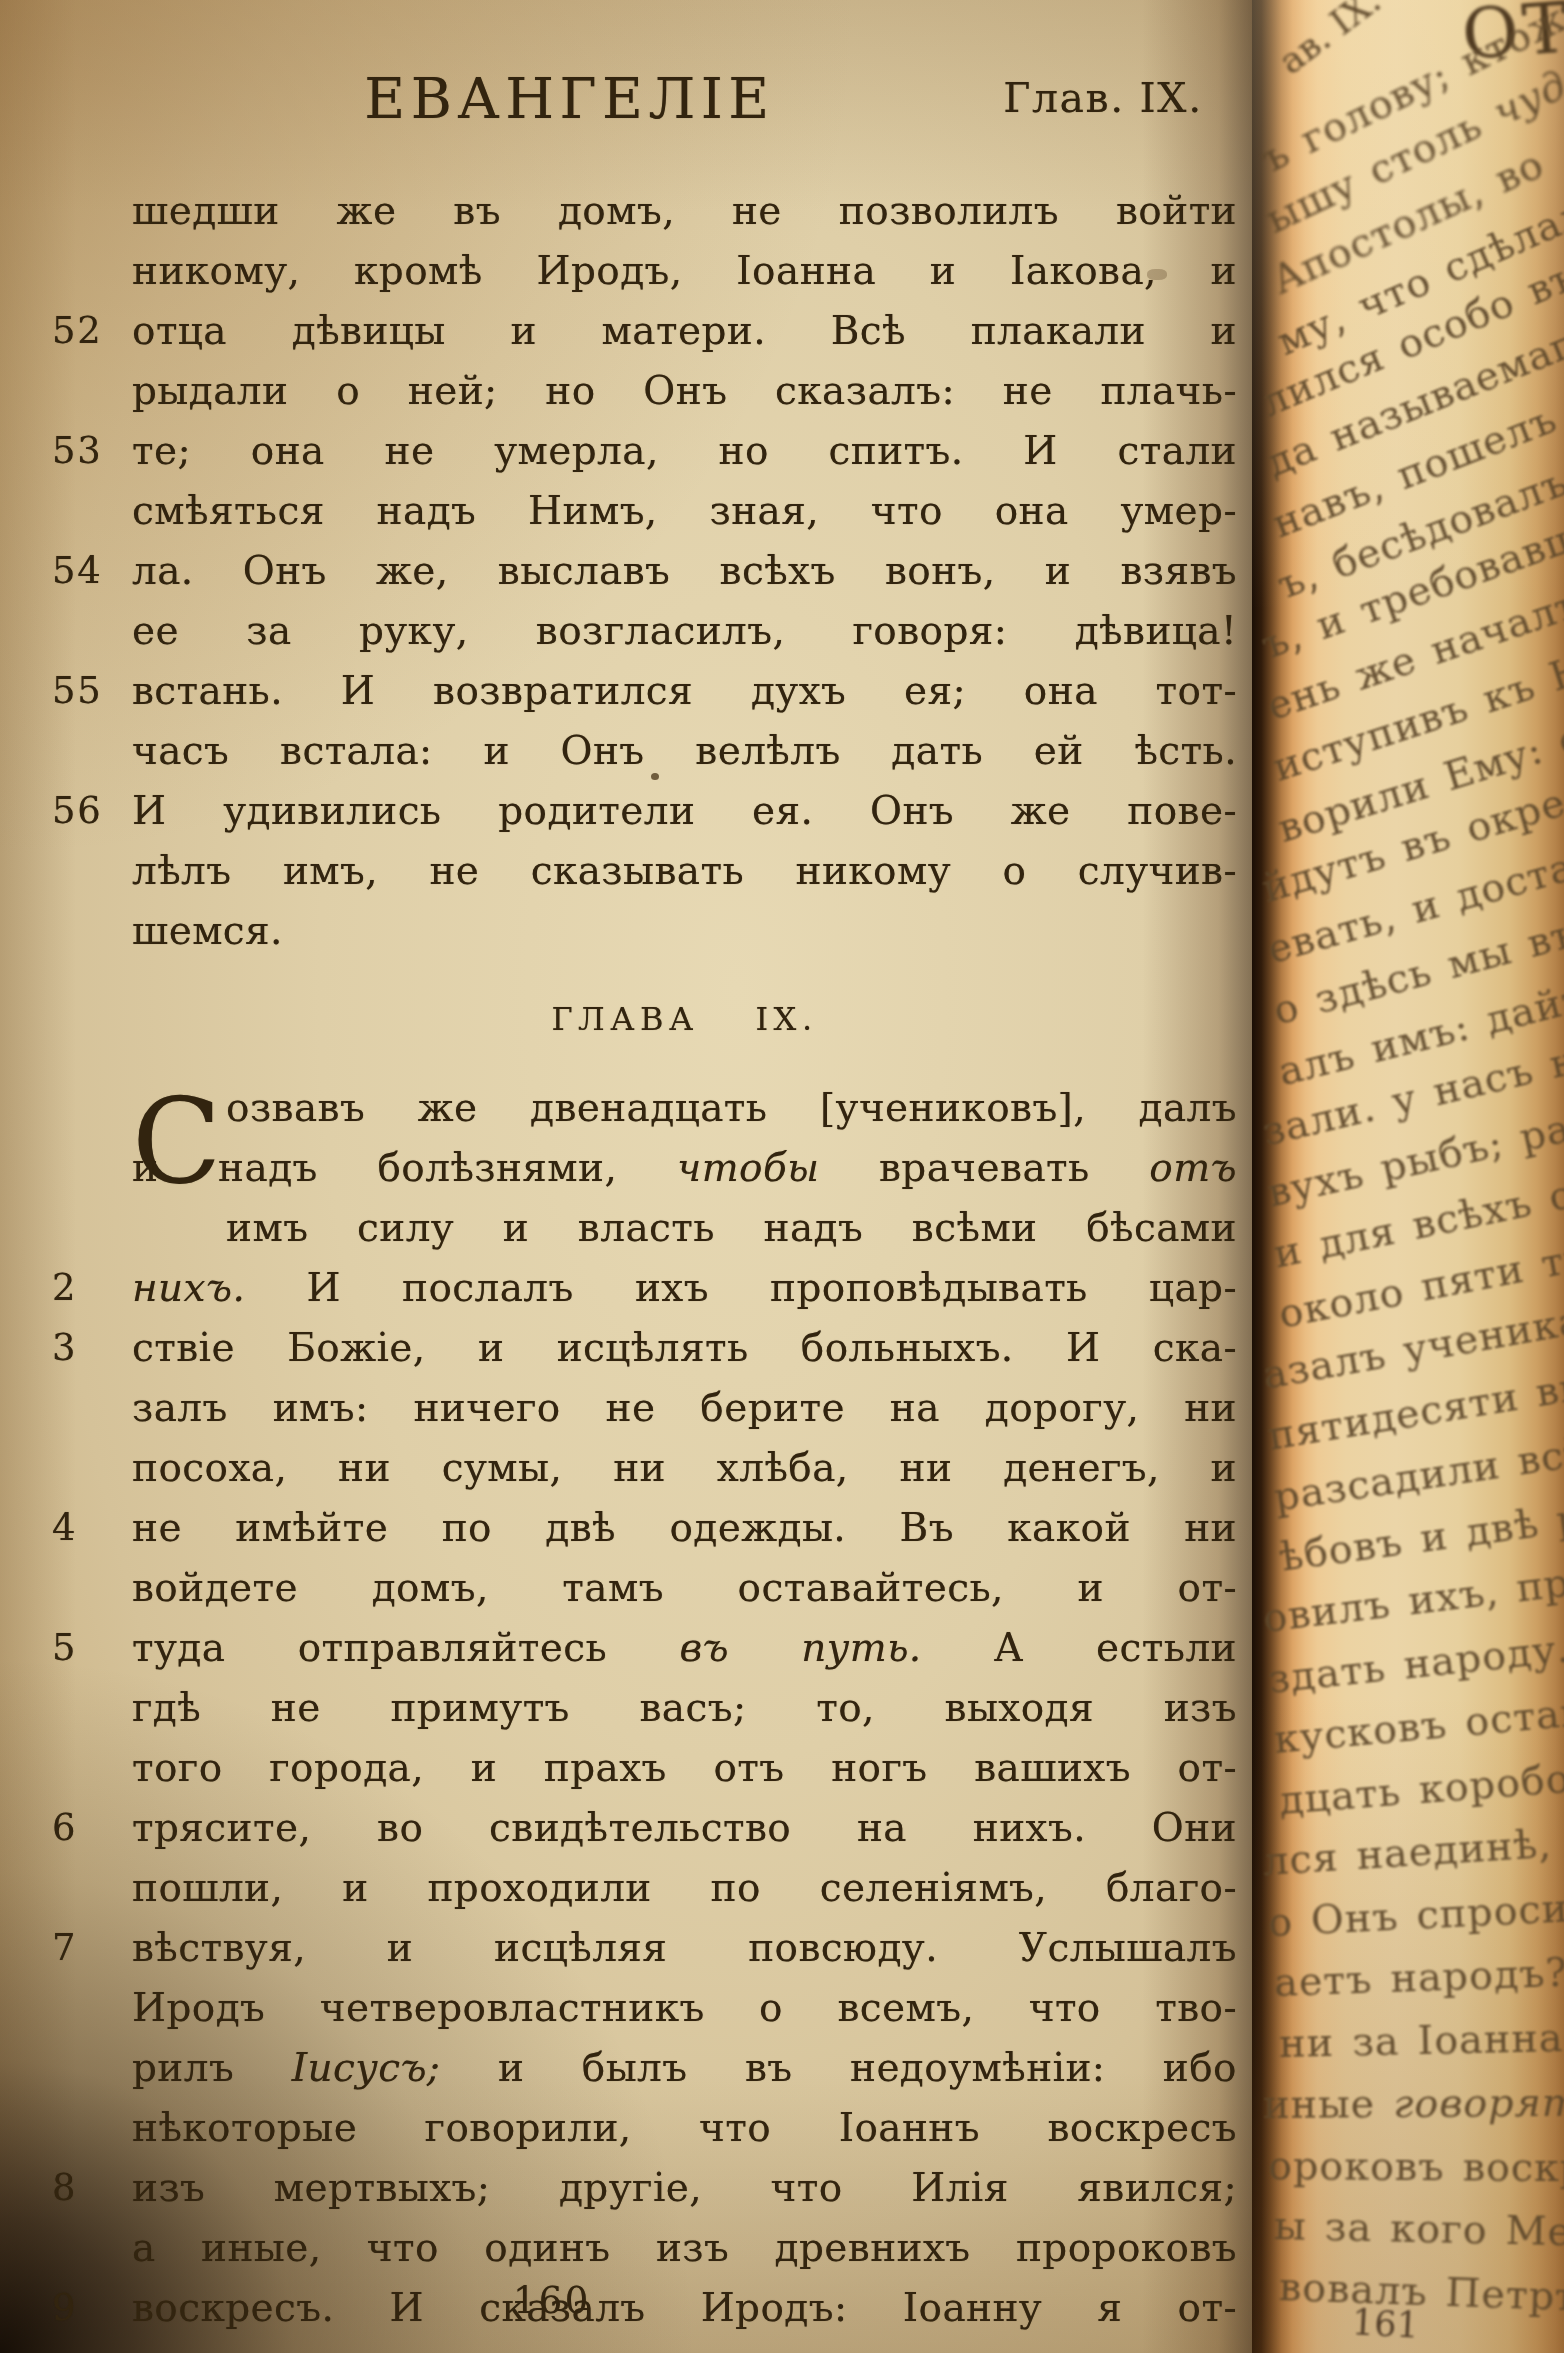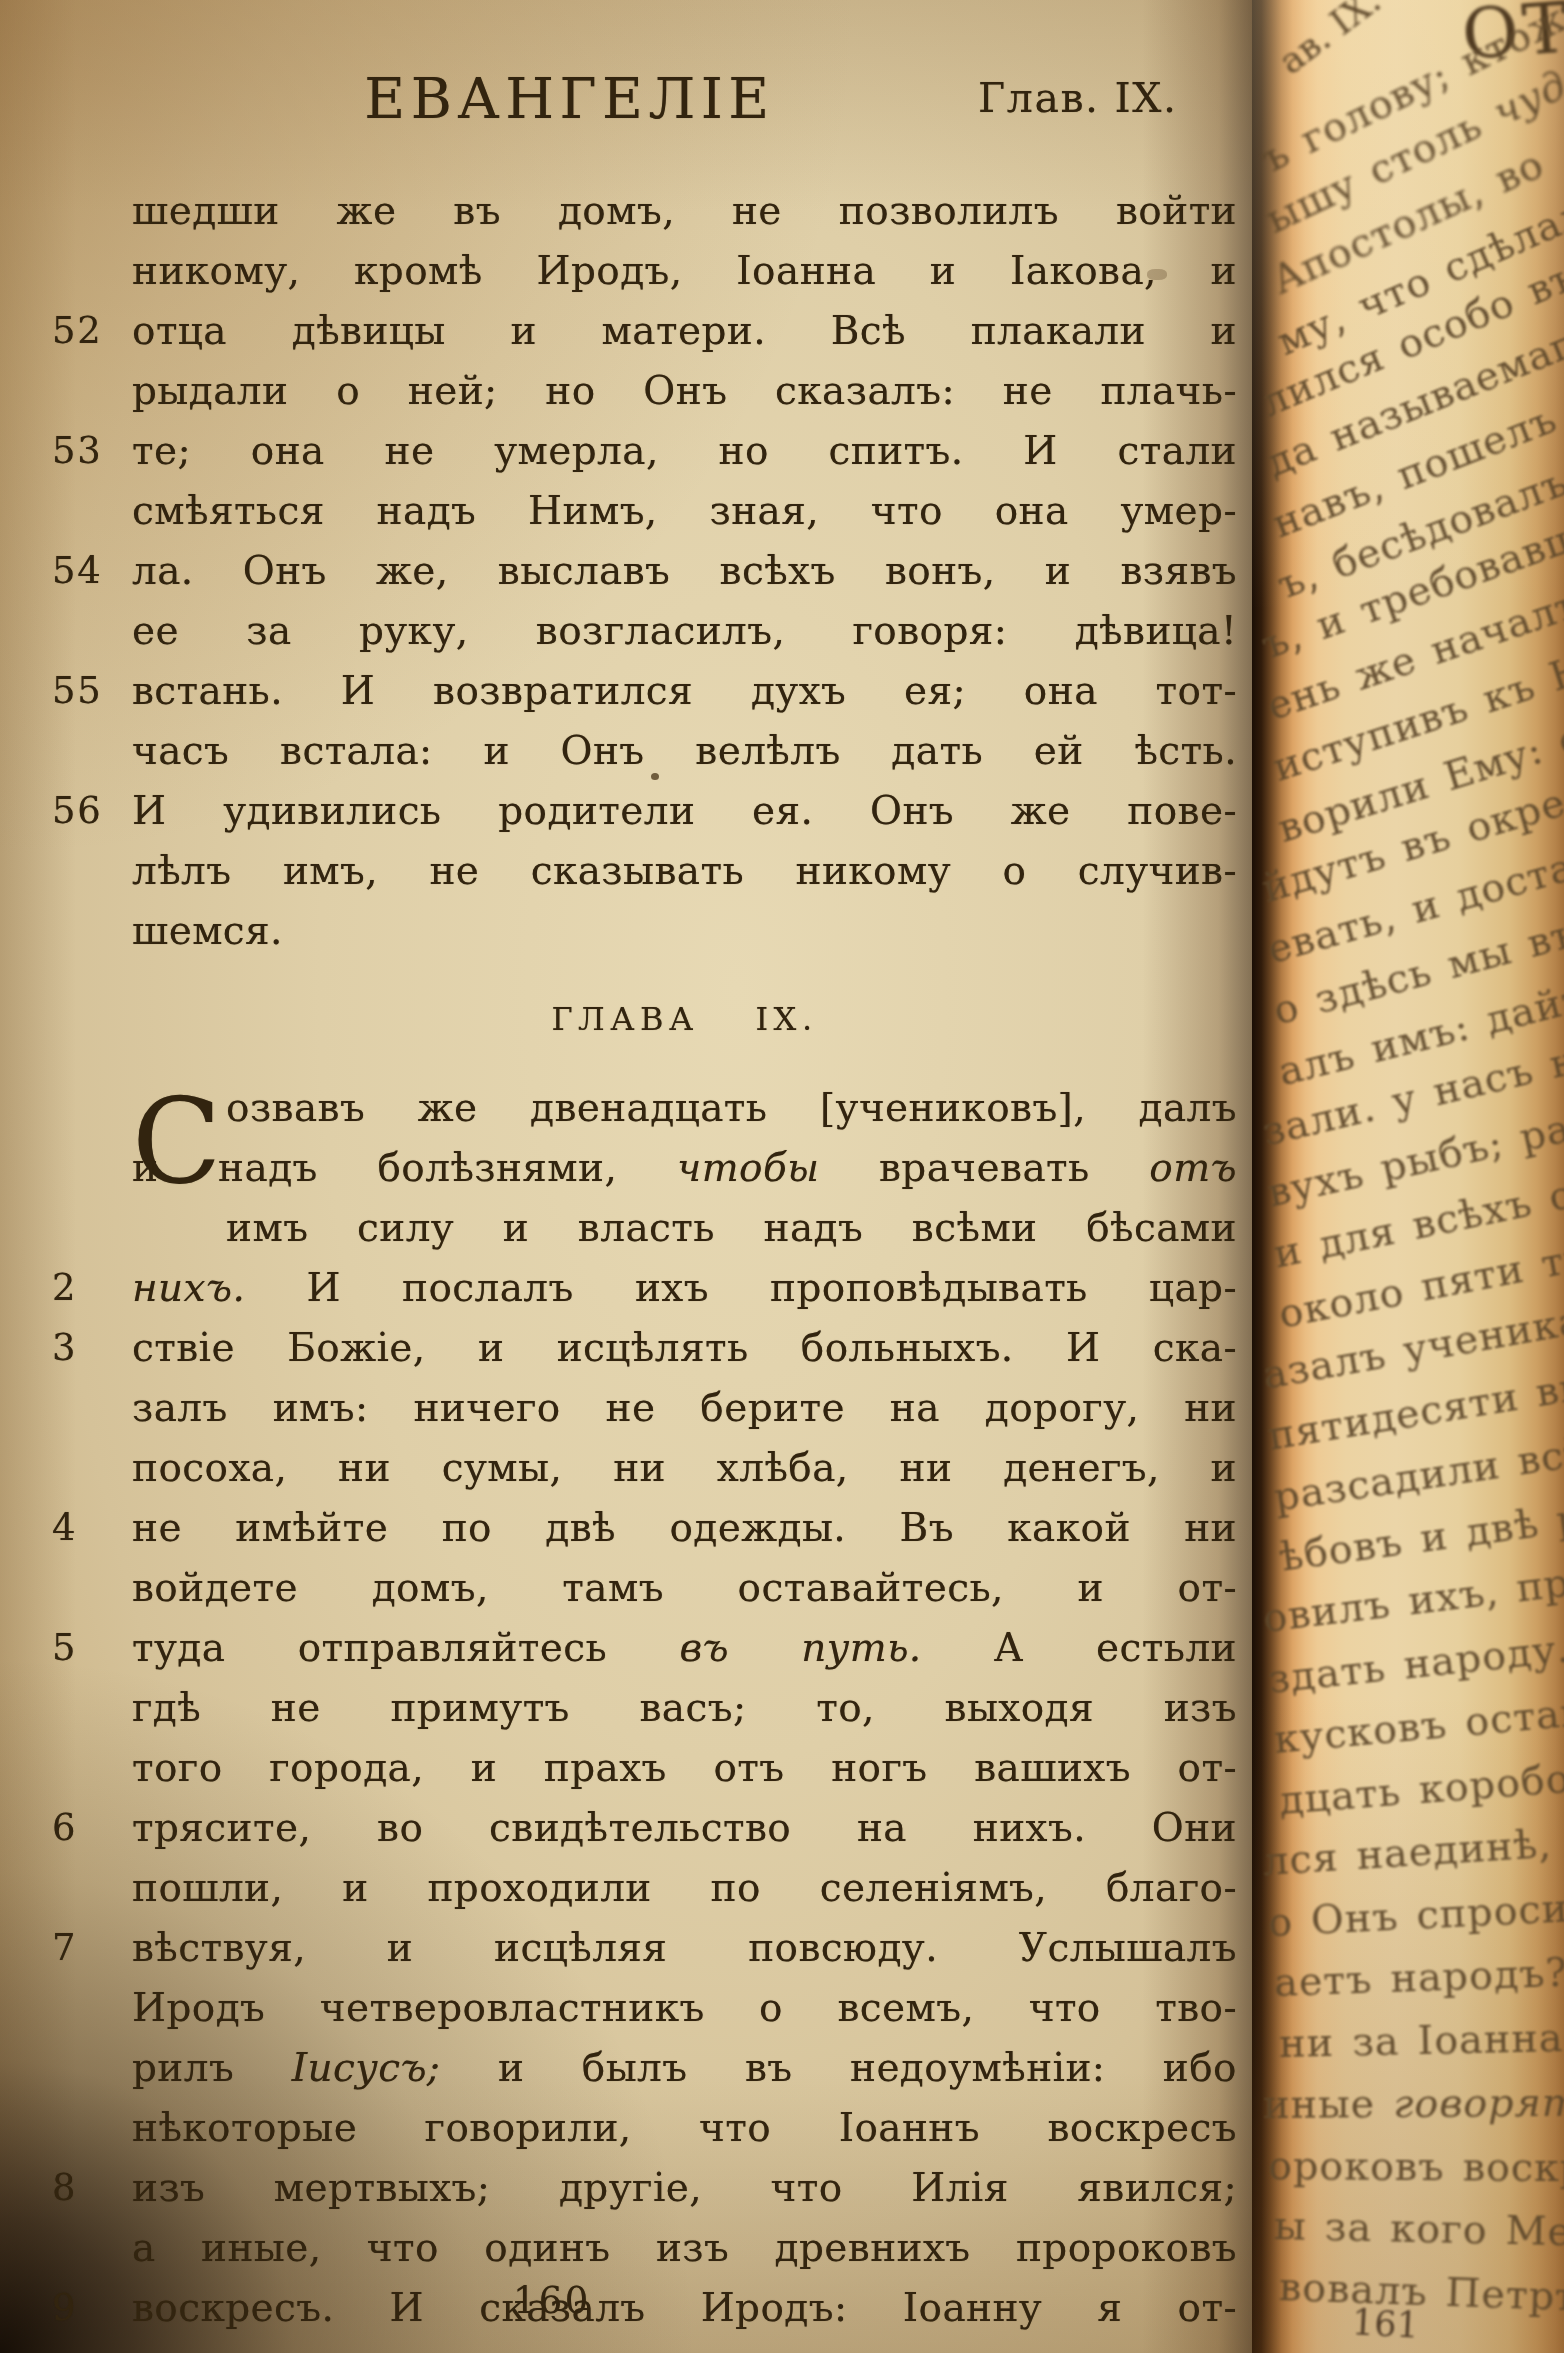--- a/index.html
+++ b/index.html
@@ -12,21 +12,21 @@
       radial-gradient(circle at 0% 100%, rgba(16,9,3,0.95) 0%, rgba(22,12,5,0.72) 5%, rgba(40,24,10,0.38) 11%, rgba(60,40,18,0.16) 18%, rgba(0,0,0,0) 26%),
       radial-gradient(circle at 0% 0%, rgba(146,104,56,0.42) 0%, rgba(160,118,64,0.25) 14%, rgba(0,0,0,0) 32%),
       linear-gradient(90deg, rgba(120,86,44,0.30) 0%, rgba(0,0,0,0) 6%, rgba(0,0,0,0) 90%, rgba(92,58,26,0.30) 96%, rgba(38,20,8,0.62) 100%),
       linear-gradient(180deg, rgba(135,100,55,0.22) 0%, rgba(0,0,0,0) 9%, rgba(0,0,0,0) 88%, rgba(105,74,36,0.25) 100%),
       radial-gradient(ellipse at 58% 42%, #e7d9b4 0%, #dfcfa8 40%, #d5c299 66%, #c9b183 86%, #bfa272 100%);}
   .ink{color:#32240f;text-shadow:0 0 0.8px rgba(50,36,15,0.55);}
 
   .pl-header-title{position:absolute;left:327px;top:66px;width:485px;
     font-size:56px;letter-spacing:5.5px;text-align:center;}
   .pl-header-chapter{position:absolute;left:978px;top:74px;width:250px;
-    font-size:41px;letter-spacing:1.6px;text-align:left;}
+    font-size:41px;letter-spacing:1.6px;text-align:center;}
 
   .text-lines{position:absolute;left:132px;top:153px;width:1105px;margin-top:28px;}
   .tl{position:relative;height:60px;line-height:60px;font-size:39px;
     letter-spacing:0.4px;word-spacing:5.5px;white-space:nowrap;
     text-align:justify;text-align-last:justify;}
   .tl.short{text-align-last:left;}
   .tl.ind{padding-left:94px;}
   .chapter-heading{height:117px;line-height:117px;font-size:32px;
     letter-spacing:5.5px;word-spacing:41px;text-align:center;text-align-last:center;}
   .vnum{position:absolute;left:-80px;top:0;width:72px;text-align:center;

